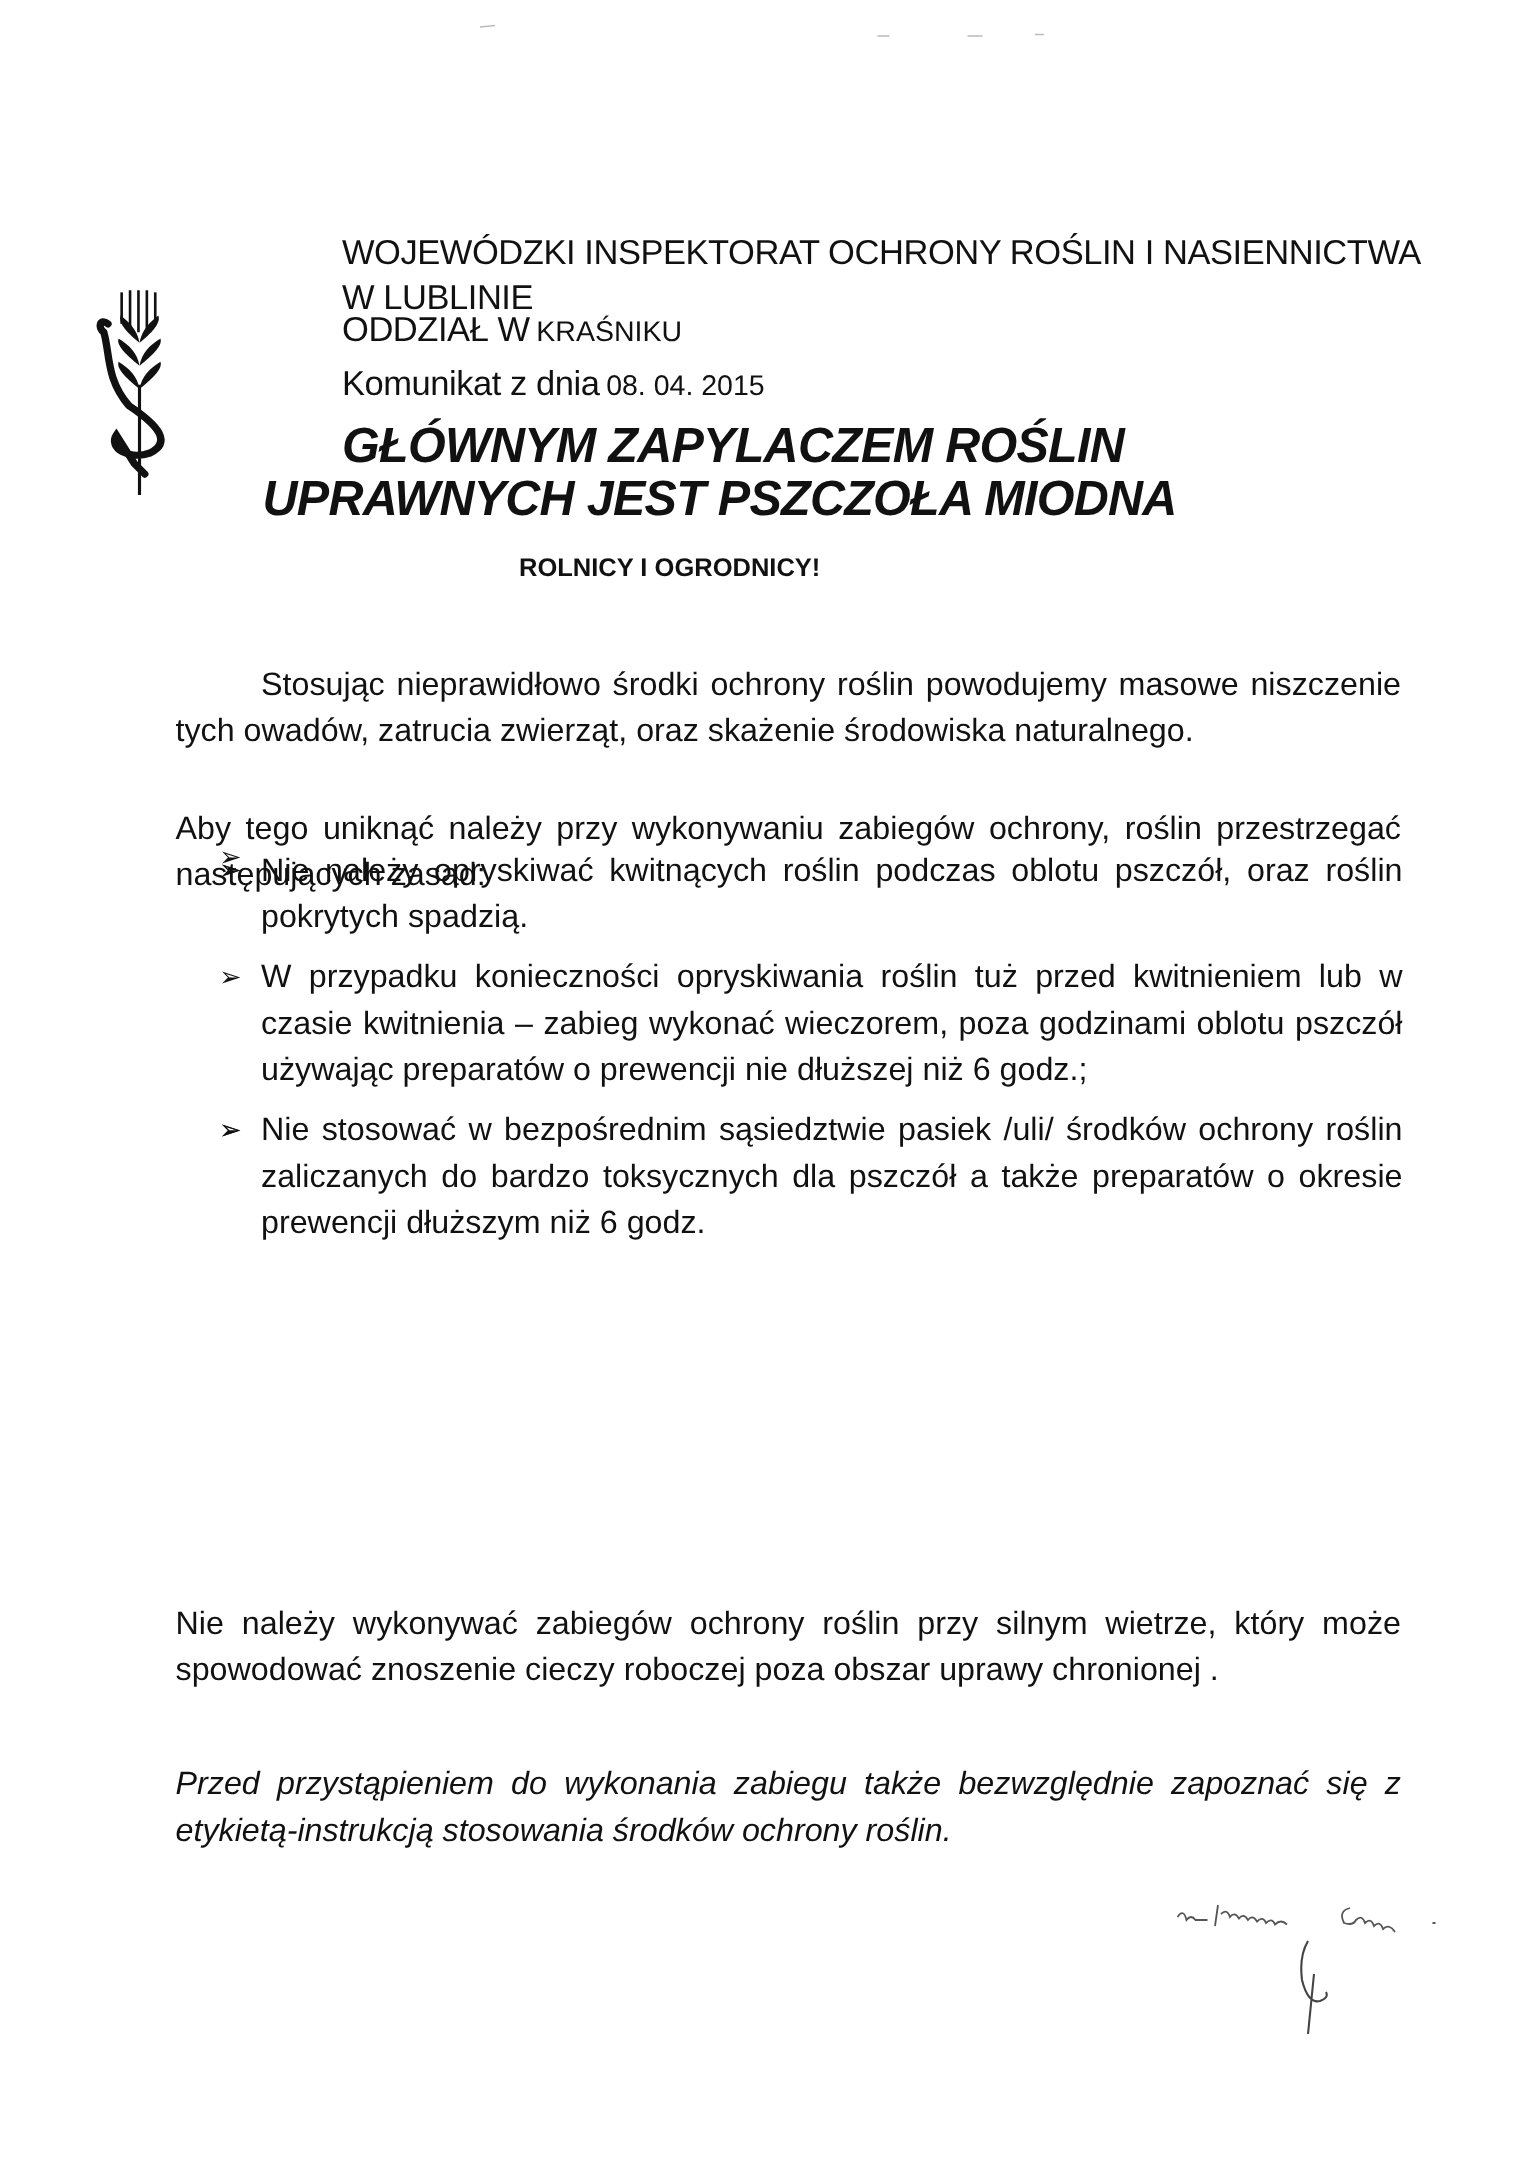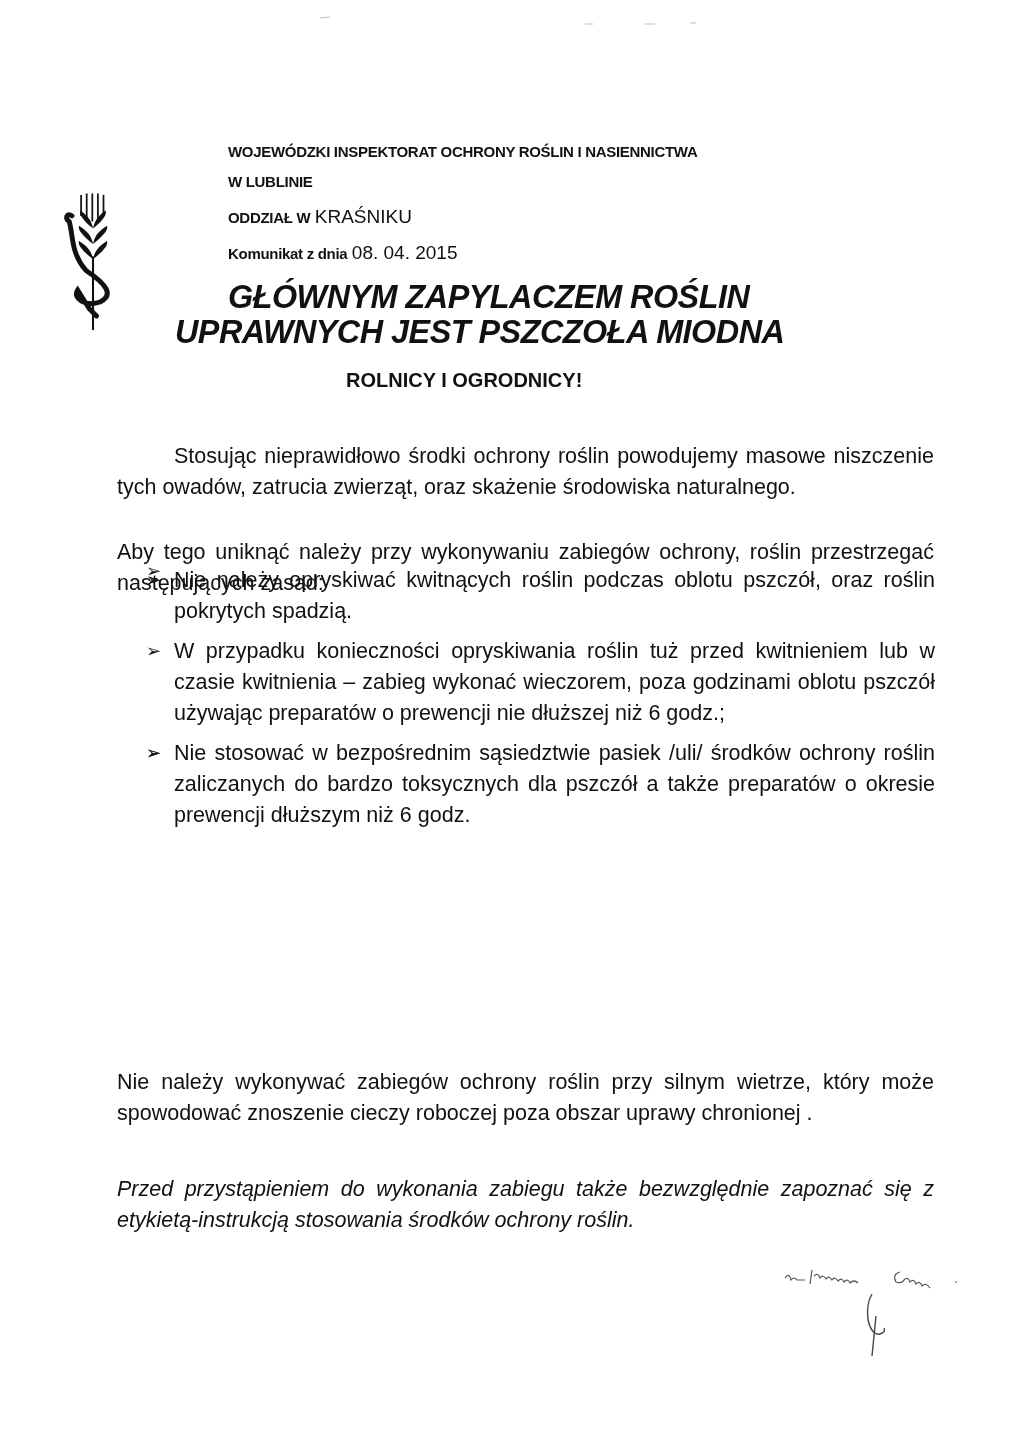--- a/index.html
+++ b/index.html
@@ -3,33 +3,33 @@
 <meta charset="utf-8">
 <style>
   html, body { margin: 0; padding: 0; }
   body {
     width: 1023px; height: 1448px; background: #ffffff; position: relative; overflow: hidden;
     color: #111111; font-family: "Liberation Sans", sans-serif;
   }
   .abs { position: absolute; }
   .logo { left: 58px; top: 160px; width: 70px; height: 200px; }
   .hdr { font-family: "Liberation Sans", sans-serif; font-stretch: condensed; }
-  .hdr-bold { font-weight: bold; font-size: 15px; letter-spacing: -0.3px; }
+  .hdr-bold { font-weight: normal; font-size: 23px; letter-spacing: -0.3px; margin-top: 12px; }
   .hdr-light { font-weight: normal; font-size: 19px; }
   #inst1 { left: 228px; top: 143px; }
   #inst2 { left: 228px; top: 173px; }
   #dept  { left: 228px; top: 206px; text-align: center; }
   #comm  { left: 228px; top: 242px; }
   .title {
     font-weight: bold; font-style: italic; font-size: 33px; letter-spacing: -0.5px;
     transform: scaleX(0.98); transform-origin: left top; white-space: nowrap;
   }
   #title1 { left: 228px; top: 278px; }
   #title2 { left: 175px; top: 313px; }
-  #subtitle { left: 346px; top: 369px; font-weight: bold; font-size: 20px; white-space: nowrap; }
+  #subtitle { left: 346px; top: 369px; font-weight: bold; font-size: 17px; white-space: nowrap; }
   .body-text { font-size: 21.5px; line-height: 31px; text-align: justify; }
   .para { left: 117px; width: 817px; }
   #p1 { top: 401px; margin-top: 40px; }
   #p1 .first { text-indent: 57px; }
   #p2 { top: 489px; margin-top: 48px; }
   ul.rules { list-style: none; margin: 0; padding: 0; left: 140px; width: 795px; top: 556px; }
   ul.rules li { position: relative; padding-left: 34px; margin-bottom: 9px; }
   ul.rules li .bullet { position: absolute; left: 6px; top: 0; font-size: 18px; }
   #p3 { top: 1067px; }
   #p4 { top: 1174px; font-style: italic; }

